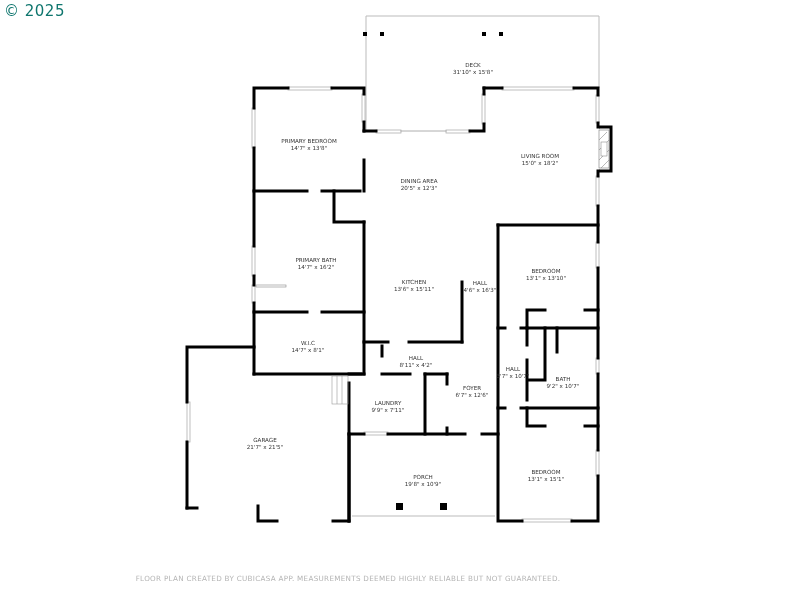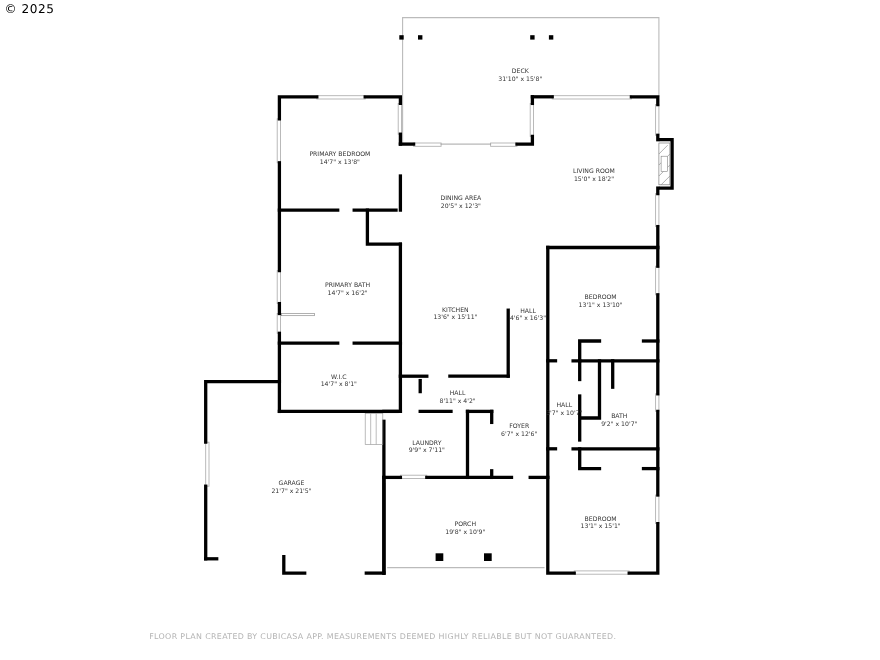--- a/index.html
+++ b/index.html
@@ -1,17 +1,17 @@
 <!DOCTYPE html>
 <html><head>
   <meta charset="utf-8">
   <style>
     html, body { margin: 0; padding: 0; background: #ffffff; }
     body { width: 800px; height: 600px; position: relative; overflow: hidden; font-family: "DejaVu Sans", sans-serif; }
-    .copyright { position: absolute; left: 4px; top: 2px; font-family: "DejaVu Sans", sans-serif; font-size: 11px; color: #000000; letter-spacing: 0.5px; }
+    .copyright { position: absolute; left: 4px; top: 2px; font-family: "DejaVu Sans", sans-serif; font-size: 15px; color: #0f766e; letter-spacing: 0.5px; }
     .footer { position: absolute; left: 0; width: 696px; top: 574px; text-align: center; font-size: 7.2px; color: #b4b4b4; letter-spacing: 0.3px; font-family: "DejaVu Sans", sans-serif; }
     svg.plan { position: absolute; left: 0; top: 0; }
     .label { position: absolute; transform: translate(-50%, -50%); text-align: center; font-size: 5.6px; line-height: 6.8px; color: #333; white-space: nowrap; font-family: "DejaVu Sans", sans-serif; }
     .label .name { display: block; }
     .label .dims { display: block; }
   </style>
 </head>
 <body>
 
 <div class="copyright">© 2025</div>

